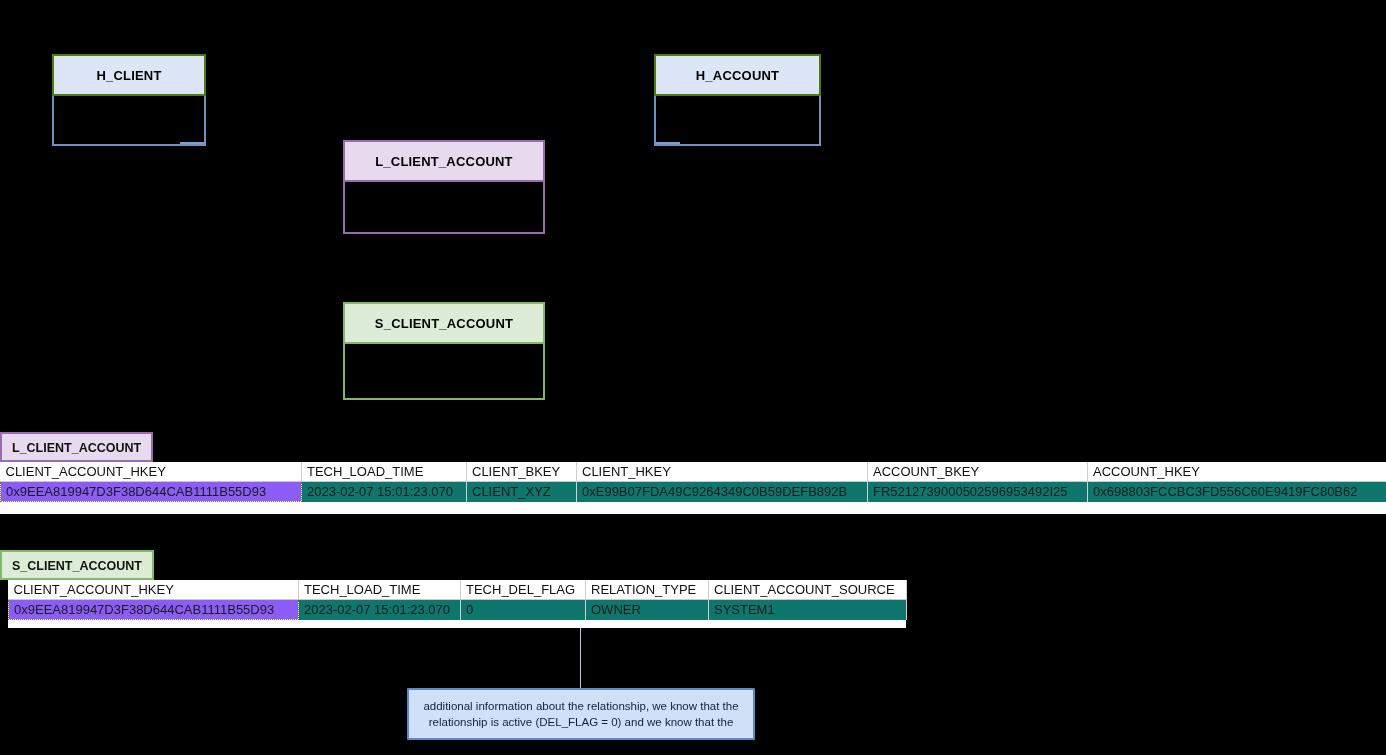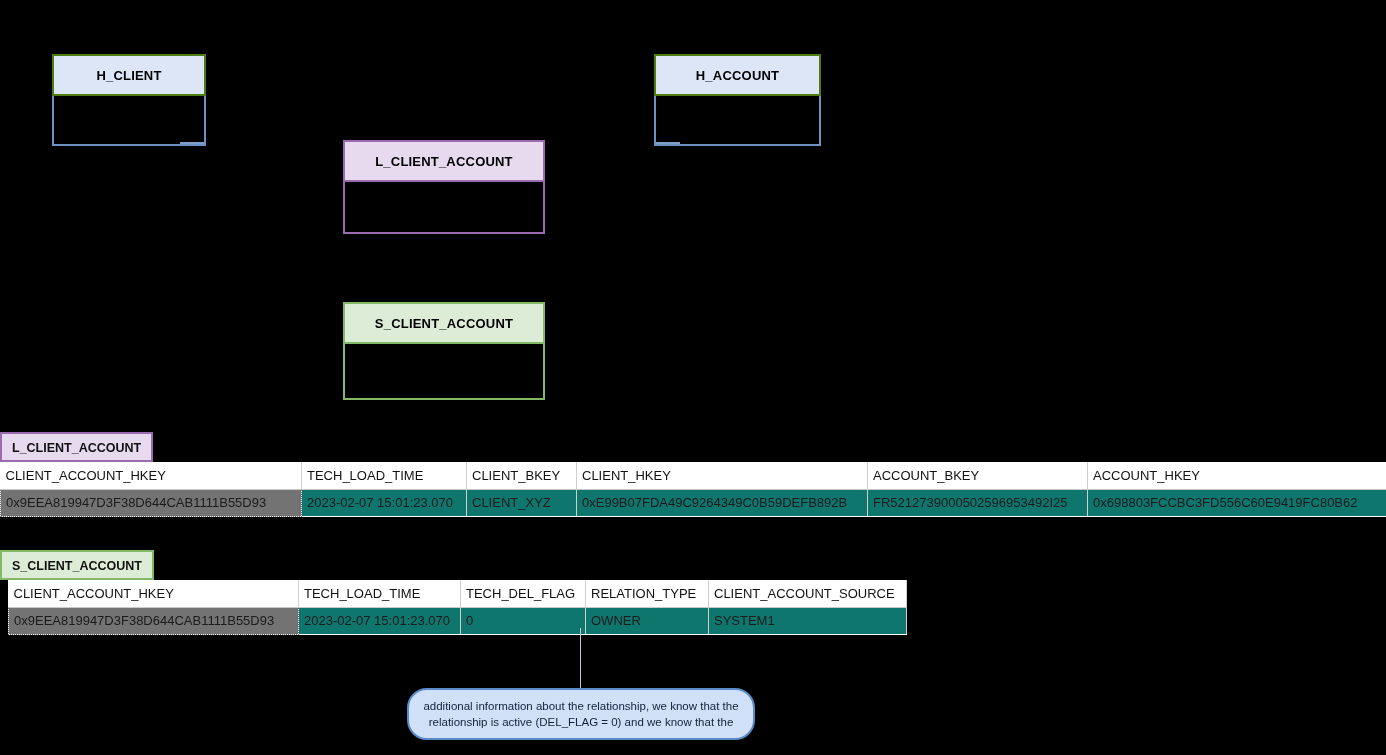--- a/index.html
+++ b/index.html
@@ -104,42 +104,42 @@
   }
   table.datagrid th,
   table.datagrid td {
     box-sizing: border-box;
     text-align: left;
     font-weight: normal;
     padding: 2px 5px;
     white-space: nowrap;
     overflow: hidden;
     border-right: 1px solid #cfcfcf;
-    height: 27px;
+    height: 19px;
   }
   table.datagrid thead th {
     background: #ffffff;
     border-bottom: 1px solid #c9c9c9;
     color: #111111;
   }
   table.datagrid tbody td {
     background: #0f766e;
   }
   table.datagrid tbody td.selected-cell {
-    background: #737373;
+    background: #8b5cf6;
     border: 1px dotted #6d6d6d;
   }
 
   
   .callout {
     position: absolute;
     box-sizing: border-box;
     background: #cfe0f7;
     border: 2px solid #5b8ac9;
-    border-radius: 20px;
+    border-radius: 1px;
     color: #10243d;
     font-size: 11.5px;
     line-height: 16px;
     text-align: center;
     padding: 8px 10px;
   }
   .callout-stem {
     position: absolute;
     width: 1px;
     background: #b9c9de;

